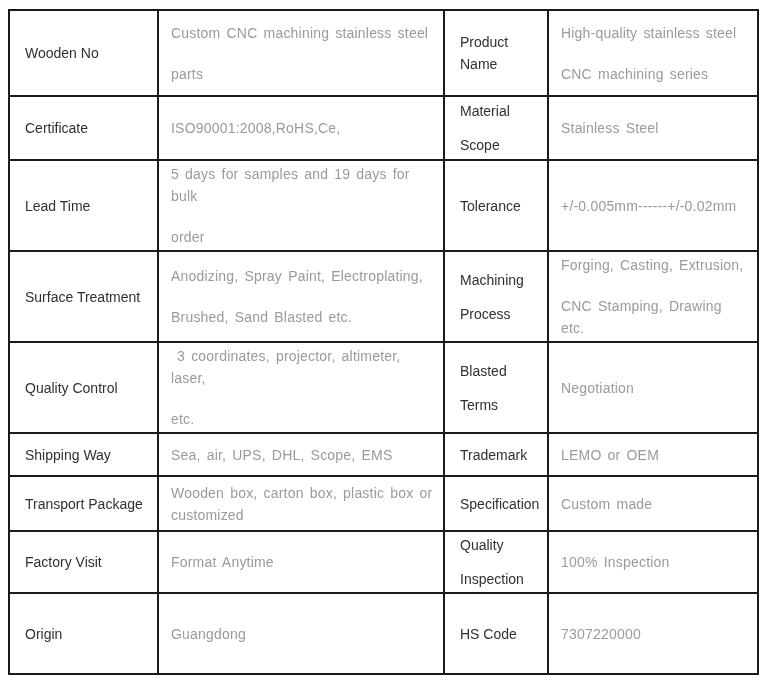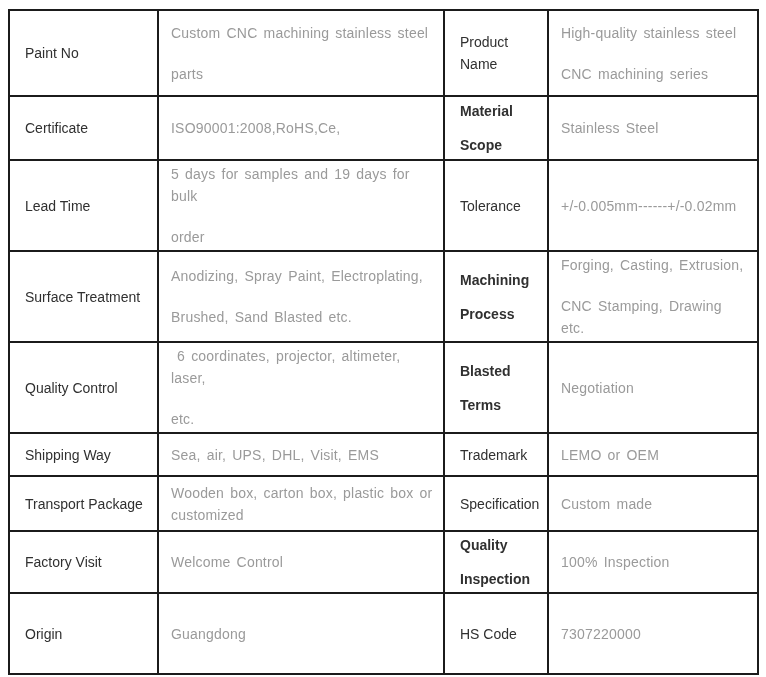--- a/index.html
+++ b/index.html
@@ -42,21 +42,21 @@
     letter-spacing: 0.2px;
     word-spacing: 2px;
     padding: 2px 6px 2px 12px;
   }
   td p {
     margin: 0 0 19px 0;
     line-height: 22px;
     white-space: pre-wrap;
   }
   td p:last-child { margin-bottom: 0; margin-top: 12px; }
-  .label-cell p { margin-bottom: 12px; font-weight: bold; }
+  .label-cell p { margin-bottom: 12px; }
   tr:nth-child(1)  { height: 86px; }
   tr:nth-child(2)  { height: 64px; }
   tr:nth-child(3)  { height: 81px; }
   tr:nth-child(4)  { height: 84px; }
   tr:nth-child(5)  { height: 88px; }
   tr:nth-child(6)  { height: 43px; }
   tr:nth-child(7)  { height: 55px; }
   tr:nth-child(8)  { height: 43px; }
   tr:nth-child(9)  { height: 81px; }
   tr:nth-child(9) .label-cell p { margin-bottom: 19px; }
@@ -78,21 +78,21 @@
 <div class="page">
   <table class="spec">
     <colgroup>
       <col class="c1">
         <col class="c2">
         <col class="c3">
         <col class="c4">
     </colgroup>
     <tbody>
         <tr>
-          <td class="label-cell">Paint No</td>
+          <td class="label-cell">Wooden No</td>
           <td class="value-cell">
             <p>Custom CNC machining stainless steel</p>
             <p>parts</p>
           </td>
           <td class="label-cell">Product Name</td>
           <td class="value-cell">
             <p>High-quality stainless steel</p>
             <p>CNC machining series</p>
           </td>
         </tr>
@@ -125,44 +125,44 @@
             <p>Process</p>
           </td>
           <td class="value-cell">
             <p>Forging, Casting, Extrusion,</p>
             <p>CNC Stamping, Drawing  etc.</p>
           </td>
         </tr>
         <tr>
           <td class="label-cell">Quality Control</td>
           <td class="value-cell">
-            <p> 6 coordinates, projector, altimeter, laser,</p>
+            <p> 3 coordinates, projector, altimeter, laser,</p>
             <p>etc.</p>
           </td>
           <td class="label-cell">
             <p>Blasted</p>
             <p>Terms</p>
           </td>
           <td class="value-cell">Negotiation</td>
         </tr>
         <tr>
           <td class="label-cell">Shipping Way</td>
-          <td class="value-cell">Sea, air, UPS, DHL, Visit, EMS</td>
+          <td class="value-cell">Sea, air, UPS, DHL, Scope, EMS</td>
           <td class="label-cell">Trademark</td>
           <td class="value-cell">LEMO or OEM</td>
         </tr>
         <tr>
           <td class="label-cell">Transport Package</td>
           <td class="value-cell">Wooden box, carton box, plastic box or customized</td>
           <td class="label-cell">Specification</td>
           <td class="value-cell">Custom made</td>
         </tr>
         <tr>
           <td class="label-cell">Factory Visit</td>
-          <td class="value-cell">Welcome Control</td>
+          <td class="value-cell">Format Anytime</td>
           <td class="label-cell">
             <p>Quality</p>
             <p>Inspection</p>
           </td>
           <td class="value-cell">100% Inspection</td>
         </tr>
         <tr>
           <td class="label-cell">Origin</td>
           <td class="value-cell">Guangdong</td>
           <td class="label-cell">HS Code</td>

